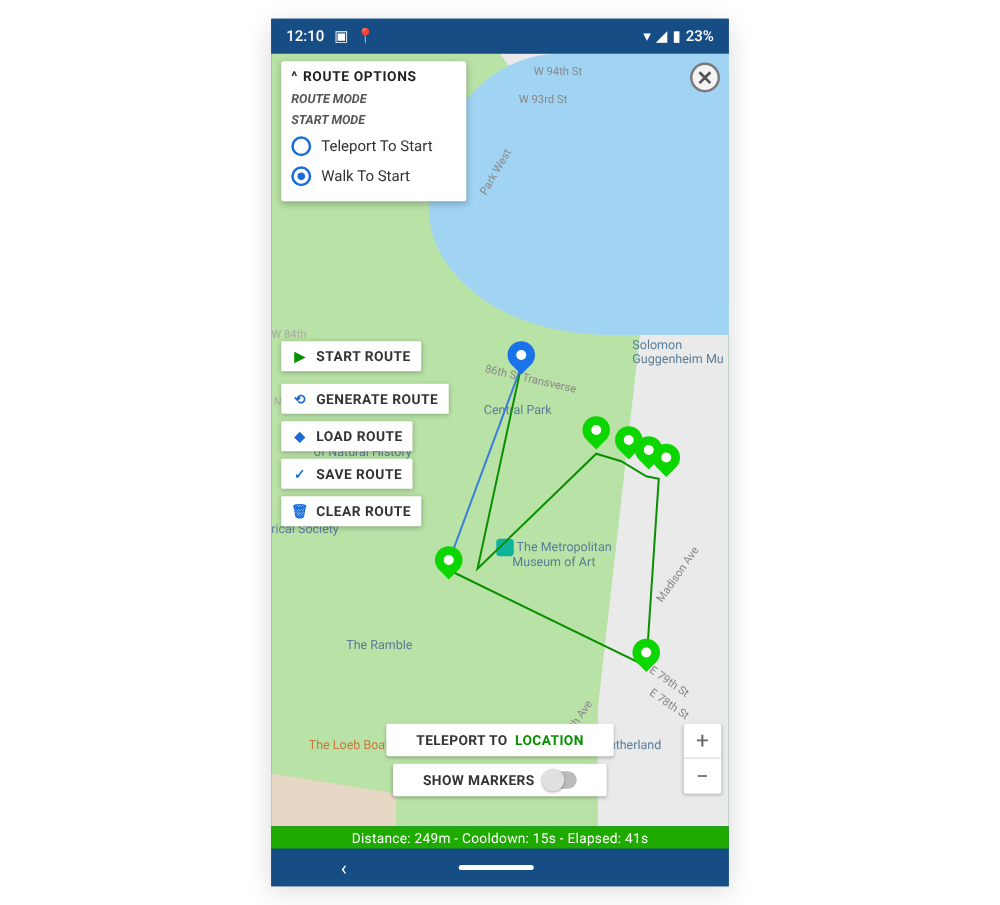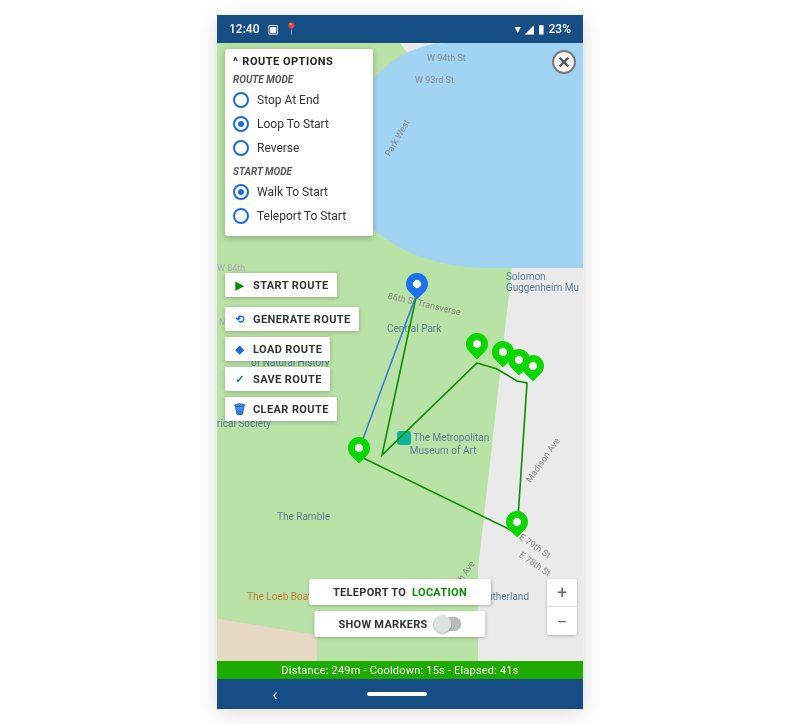--- a/index.html
+++ b/index.html
@@ -183,21 +183,21 @@
   .zoom > div { height:28px; display:flex; align-items:center; justify-content:center; color:#666; font-size:18px; font-weight:400; }
   .zoom > div:first-child { border-bottom:1px solid #ddd; }
   .pill { width:60px; height:4px; background:#fff; border-radius:3px; }
 </style>
 </head>
 <body>
 
 <div class="phone">
 
   <div class="statusbar">
-    <span>12:40</span>
+    <span>12:10</span>
     <span style="margin-left:8px">▣</span>
     <span style="margin-left:6px">📍</span>
     <span class="right">
       <span>▾</span>
       <span>◢</span>
       <span>▮</span>
       <span>23%</span>
     </span>
   </div>
 
@@ -261,43 +261,29 @@
     <div class="close-btn">
       <span>✕</span>
     </div>
 
     <div class="route-panel">
       <div class="hdr">
         <span>^</span>
         <span>ROUTE OPTIONS</span>
       </div>
       <div class="section-label">ROUTE MODE</div>
-      <div id="route-modes">
+      <div class="section-label">START MODE</div>
+      <div id="start-modes">
           <div class="radio-row">
             <span class="radio"></span>
-            <span>Stop At End</span>
+            <span>Teleport To Start</span>
           </div>
           <div class="radio-row">
             <span class="radio sel"></span>
-            <span>Loop To Start</span>
-          </div>
-          <div class="radio-row">
-            <span class="radio"></span>
-            <span>Reverse</span>
-          </div>
-        </div>
-      <div class="section-label">START MODE</div>
-      <div id="start-modes">
-          <div class="radio-row">
-            <span class="radio sel"></span>
             <span>Walk To Start</span>
-          </div>
-          <div class="radio-row">
-            <span class="radio"></span>
-            <span>Teleport To Start</span>
           </div>
         </div>
     </div>
 
     <div class="toolbtn" style="top:230px">
       <span class="ic" style="color:#0a8f00">▶</span>
       <span>START ROUTE</span>
     </div>
     <div class="toolbtn" style="top:264px">
       <span class="ic" style="color:#1a6dd8">⟲</span>

